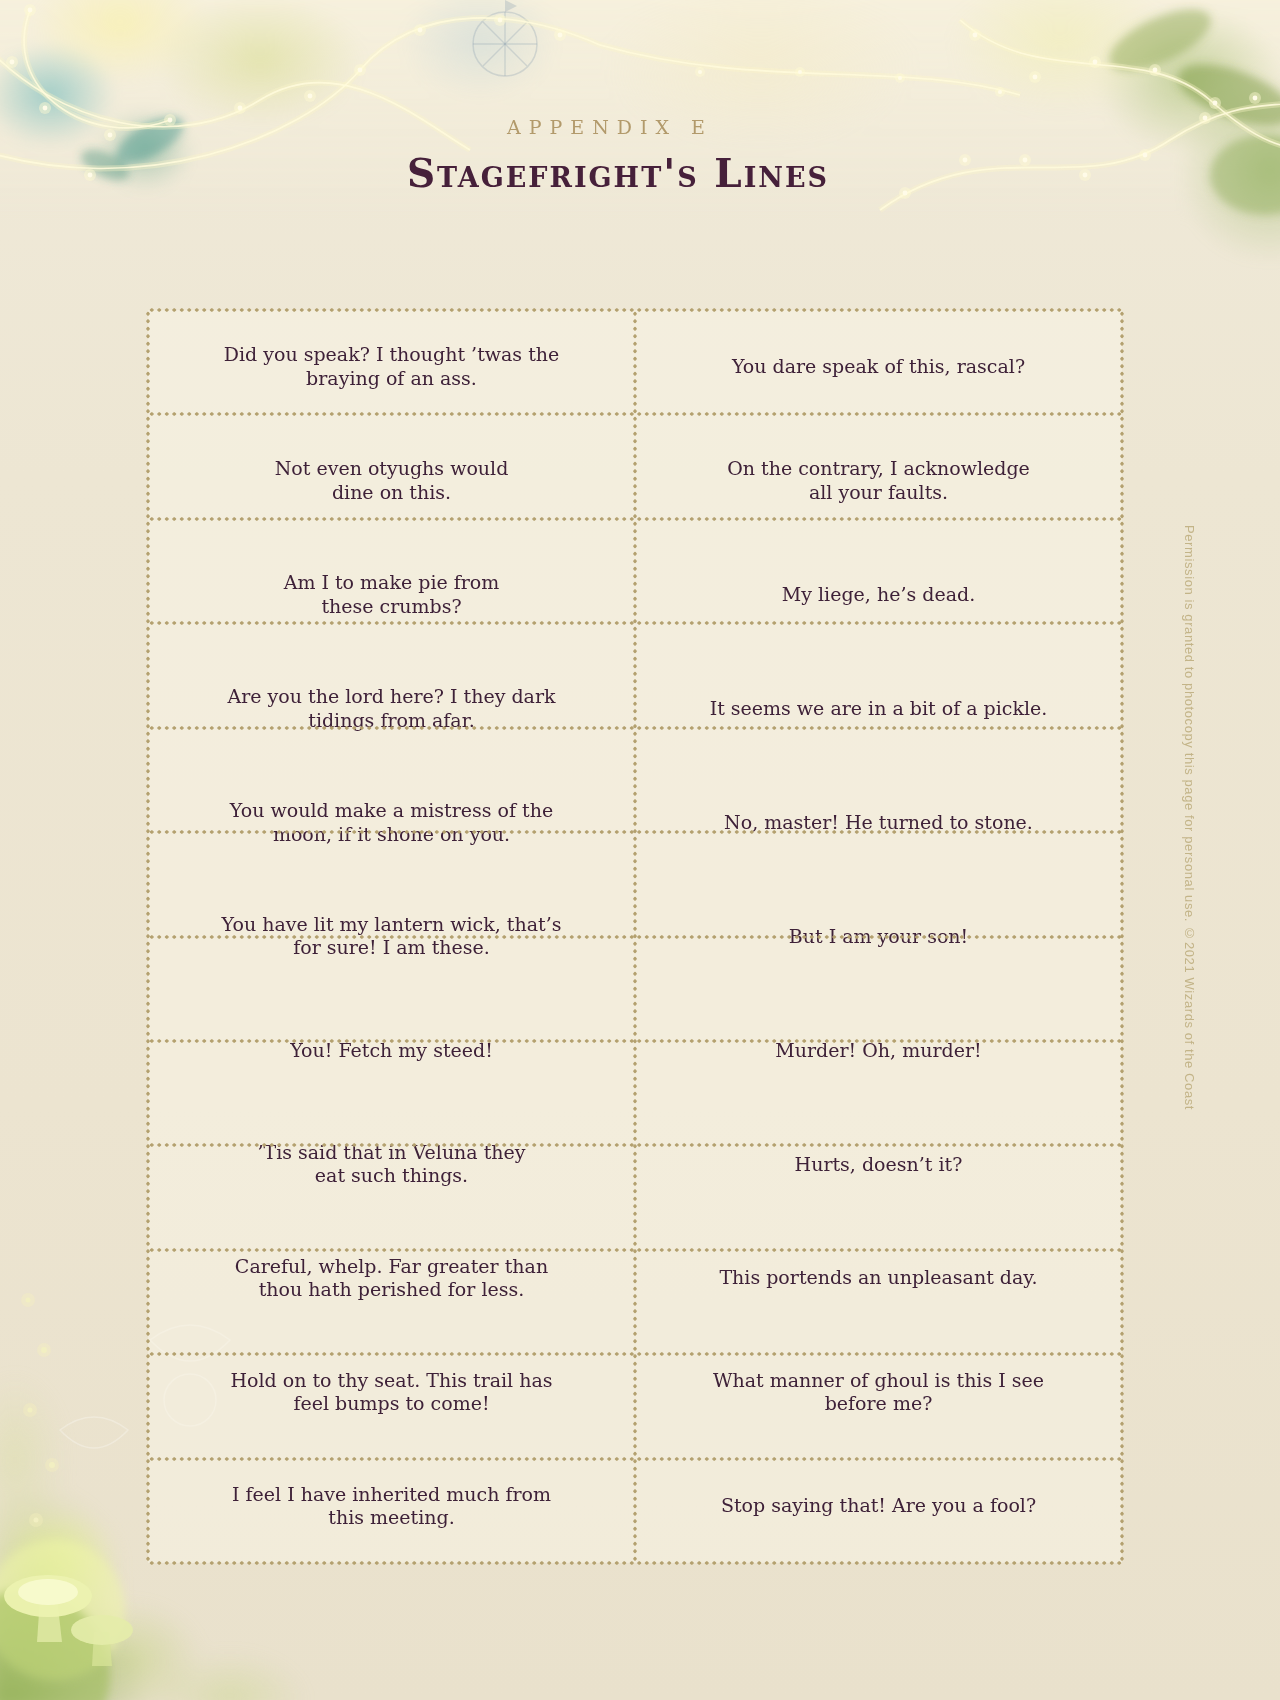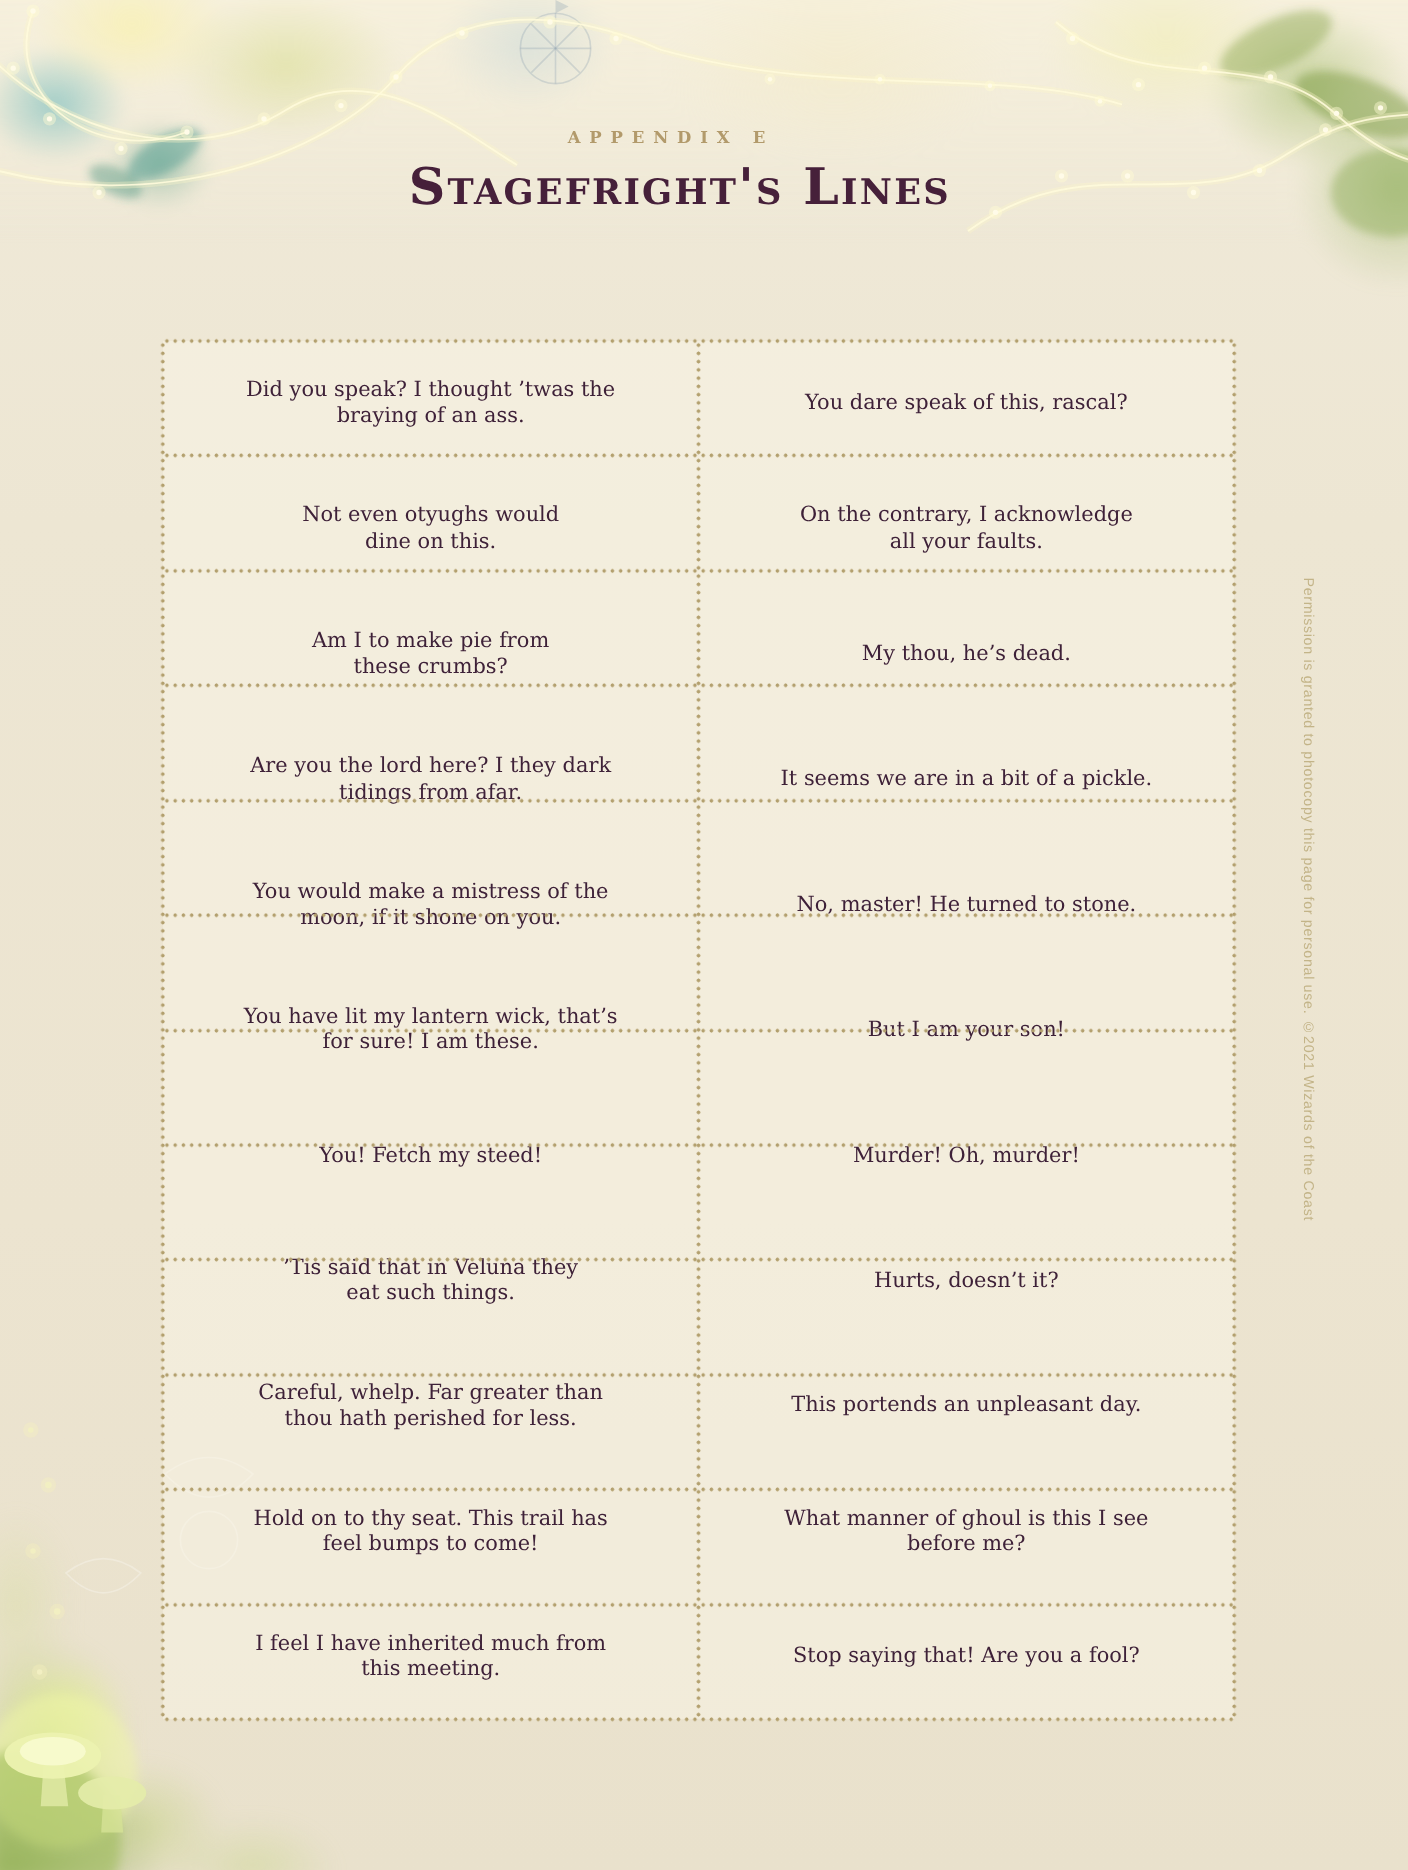--- a/index.html
+++ b/index.html
@@ -32,23 +32,23 @@
       radial-gradient(85px 75px at 70px 340px, rgba(243,246,175,.9), rgba(243,246,175,0) 70%),
       radial-gradient(185px 165px at 20px 480px, rgba(105,145,55,.6), rgba(105,145,55,0) 75%),
       radial-gradient(105px 85px at 140px 440px, rgba(185,205,110,.45), rgba(185,205,110,0) 70%),
       radial-gradient(75px 125px at 25px 240px, rgba(210,220,150,.35), rgba(210,220,150,0) 70%),
       radial-gradient(110px 70px at 240px 480px, rgba(190,210,120,.35), rgba(190,210,120,0) 70%);
   }
   .lights{position:absolute;top:0;left:0;pointer-events:none;}
   .bottomdec{position:absolute;left:0;bottom:0;pointer-events:none;}
   
   .header{position:absolute;top:116px;left:0;width:1220px;text-align:center;}
-  .appendix{font-size:15px;letter-spacing:8px;color:#b29a6b;font-weight:700;}
+  .appendix{font-size:19px;letter-spacing:8px;color:#b29a6b;font-weight:400;}
   .title{
-    margin:9px 0 0;font-size:46px;line-height:52px;font-weight:700;
+    margin:9px 0 0;font-size:39px;line-height:52px;font-weight:700;
     font-variant:small-caps;letter-spacing:2px;color:#46203a;padding-left:16px;
   }
   
   .quotes-table{
     position:absolute;left:148px;top:310px;width:974px;height:1253px;
     display:grid;grid-template-columns:1fr 1fr;grid-auto-rows:1fr;
     background:rgba(250,245,232,.5);
   }
   .cell{display:flex;align-items:center;justify-content:center;padding:8px 32px;box-sizing:border-box;}
   .cell span{
@@ -242,21 +242,21 @@
       </div>
     <div class="cell">
         <span>On the contrary, I acknowledge
 all your faults.</span>
       </div>
     <div class="cell">
         <span>Am I to make pie from
 these crumbs?</span>
       </div>
     <div class="cell">
-        <span>My thou, he’s dead.</span>
+        <span>My liege, he’s dead.</span>
       </div>
     <div class="cell">
         <span>Are you the lord here? I they dark
 tidings from afar.</span>
       </div>
     <div class="cell">
         <span>It seems we are in a bit of a pickle.</span>
       </div>
     <div class="cell">
         <span>You would make a mistress of the

